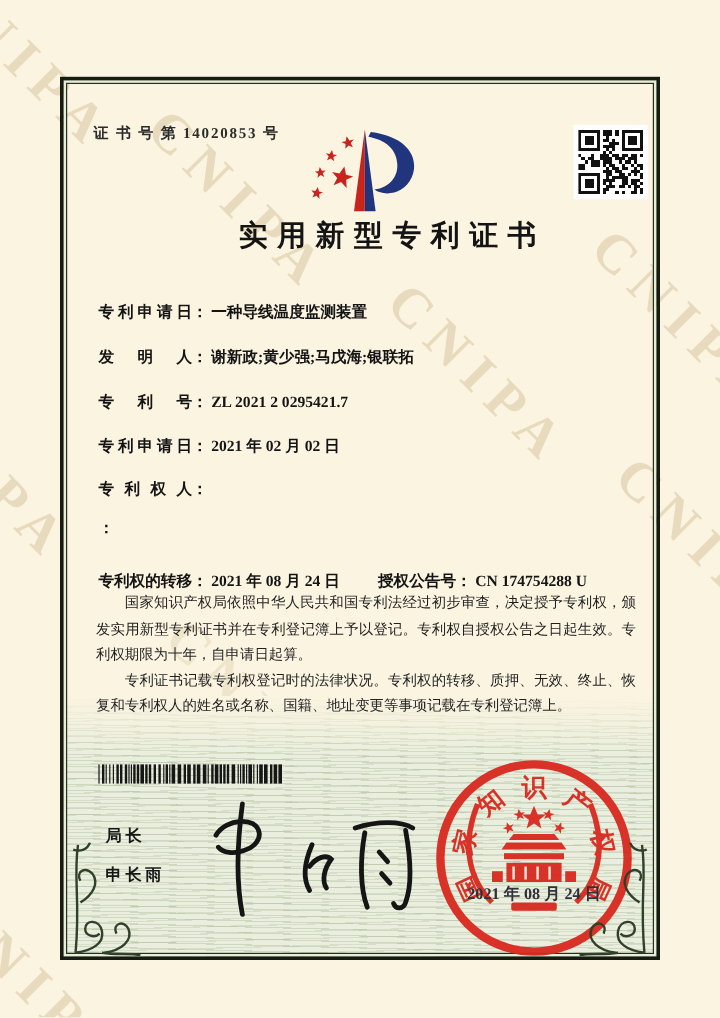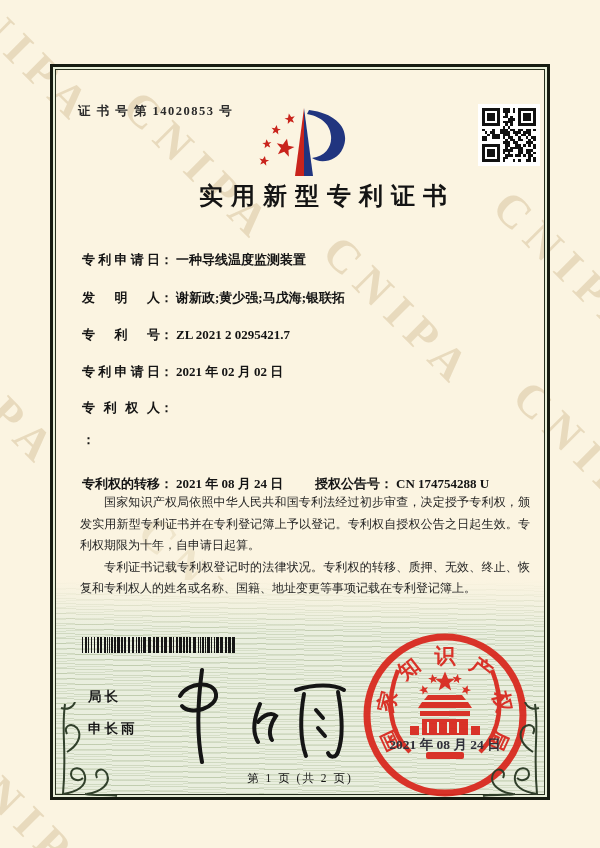--- a/index.html
+++ b/index.html
@@ -450,16 +450,15 @@
     <svg width="62" height="95" viewBox="0 0 62 95" fill="none" stroke="#31402b" stroke-width="2">
       <path d="M8,2 C4,30 10,46 6,92"></path>
       <path d="M6,92 C20,90 30,84 28,74 C26,64 14,64 14,72 C14,78 22,80 26,76"></path>
       <path d="M10,50 C20,44 26,34 20,26 C14,20 6,24 10,32"></path>
       <path d="M30,92 C44,90 54,82 50,72 C46,64 36,68 40,76"></path>
       <path d="M28,92 C40,94 52,92 60,94"></path>
       <path d="M4,6 C10,8 16,6 18,0"></path>
     </svg>
   </div>
 
-  <div class="c pageinfo">第 1 页 (共 2 页)</div>
 
 
 </div>
 
 </body></html>

